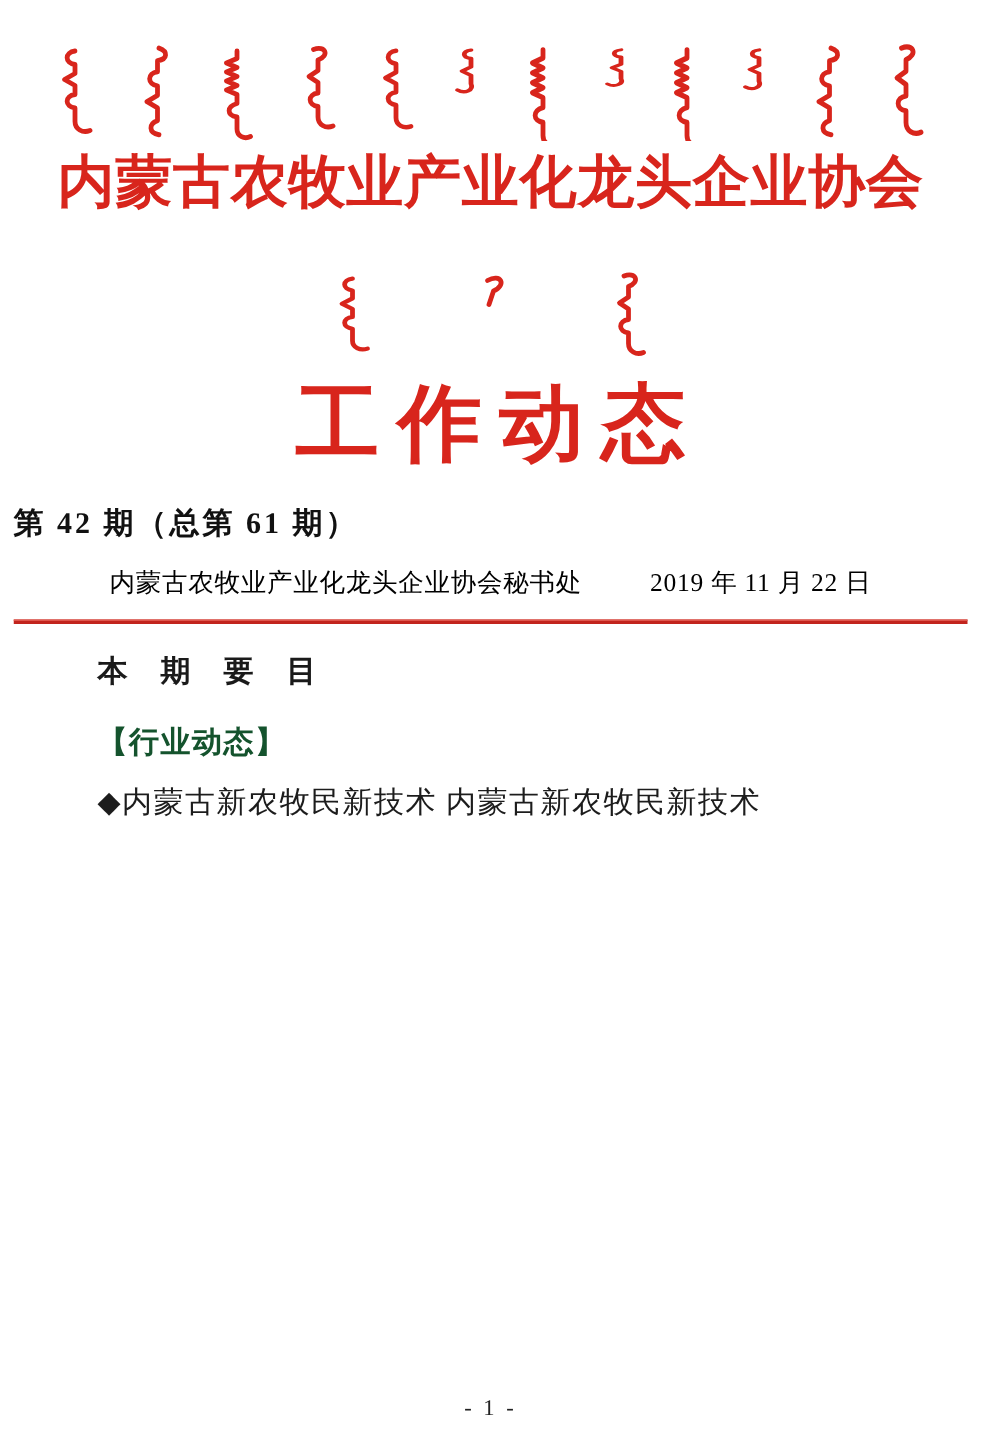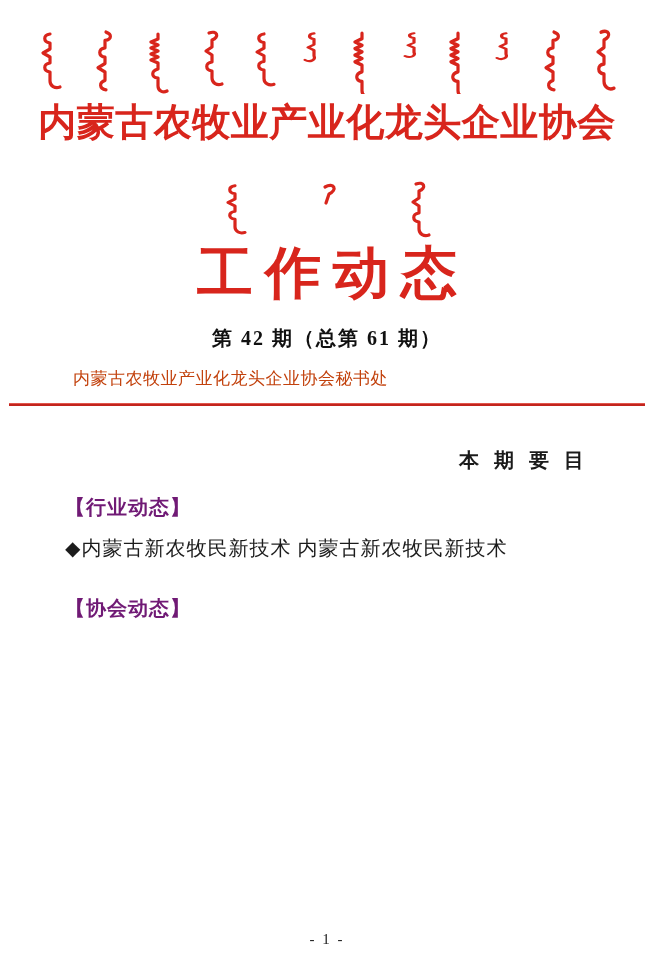--- a/index.html
+++ b/index.html
@@ -22,69 +22,68 @@
     margin-top:4px;
     text-align:center;
     font-size:38px;
     font-weight:bold;
     letter-spacing:0.5px;
     line-height:1.3;
     color:#d8251c;
     font-family:"Liberation Serif","DejaVu Serif",serif;
   }
   .bulletin-title {
-    margin-top:6px;
+    margin-top:16px;
     text-align:center;
     font-size:56px;
     font-weight:bold;
     line-height:1.0;
     letter-spacing:12px;
     text-indent:12px;
     color:#d8251c;
     font-family:"Liberation Serif","DejaVu Serif",serif;
   }
   .issue-line {
     margin-top:24px;
-    text-align:center;
     font-size:20px;
     font-weight:bold;
     letter-spacing:2px;
     color:#111;
   }
   .meta-row {
     margin:15px 64px 0 64px;
     display:flex;
     justify-content:space-between;
     align-items:flex-end;
     font-size:17px;
     letter-spacing:0.5px;
-    color:#c2410c;
+    color:#000000;
   }
   .red-divider {
     margin:13px auto 0 auto;
     width:638px; height:3px;
     background:#c2241d;
     border-top:1px solid #e0564d;
   }
   .body-block { padding:0 56px; }
   .toc-title {
-    margin-top:41px;
-    text-align:right;
+    margin-top:18px;
+    text-align:left;
     font-size:20px;
     font-weight:600;
     letter-spacing:5px;
     color:#1a1a1a;
-    font-family:Liberation Serif, serif;
+    font-family:Liberation Mono, monospace;
   }
   .sec-heading {
     margin-top:20px;
     font-size:20px;
     font-weight:bold;
     letter-spacing:1px;
-    color:#701a75;
+    color:#14532d;
     font-family:Liberation Sans, sans-serif;
   }
   .sec-heading.second { margin-top:24px; }
   .toc-item {
     margin-top:4px;
     font-size:20px;
     line-height:46px;
     letter-spacing:1px;
     text-align:justify;
     text-justify:inter-ideograph;
@@ -135,29 +134,29 @@
     <path class="mg-stroke" d="M128,6 c9,-5 13,3 4,7 l-3,9"></path>
     <use href="#mg5" transform="translate(222,2)"></use>
   </svg>
 
   <div class="bulletin-title">工作动态</div>
 
   <div class="issue-line">第 42 期（总第 61 期）</div>
 
   <div class="meta-row">
     <span>内蒙古农牧业产业化龙头企业协会秘书处</span>
+    <span>2019 年 11 月 22 日</span>
   </div>
 
   <div class="red-divider"></div>
 
   <div class="body-block">
 
     <div class="toc-title">本 期 要 目</div>
 
     <div class="sec-heading">【行业动态】</div>
     <div class="toc-item">◆内蒙古新农牧民新技术 内蒙古新农牧民新技术</div>
 
-    <div class="sec-heading second">【协会动态】</div>
   </div>
 
   <div class="page-number">- 1 -</div>
 
 </div>
 
 </body></html>

